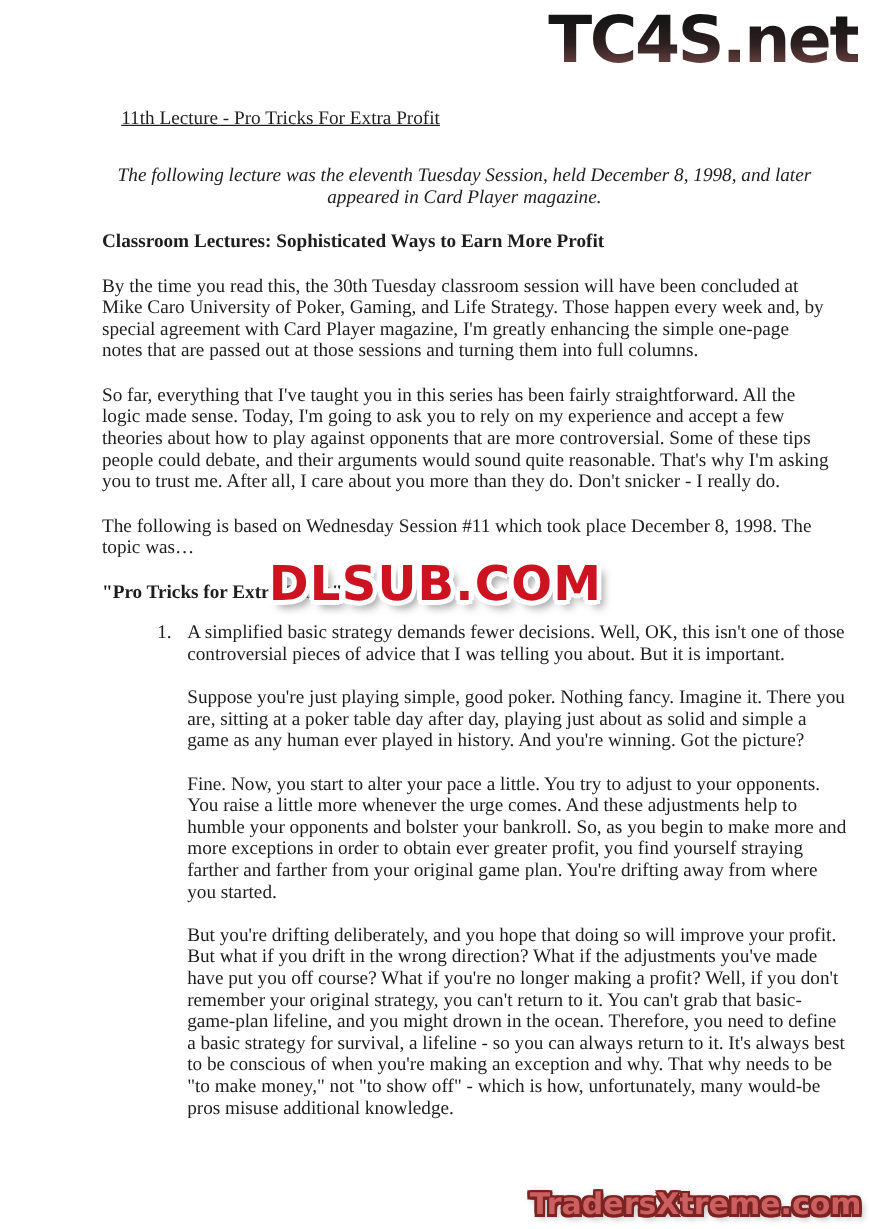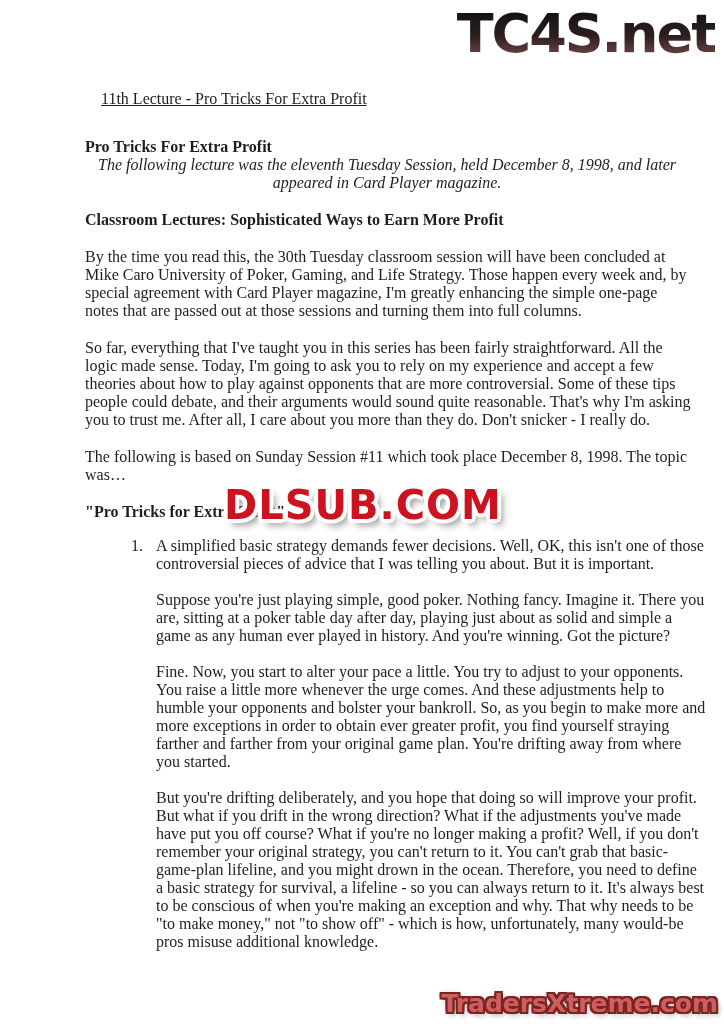--- a/index.html
+++ b/index.html
@@ -105,31 +105,30 @@
 
 <div class="page">
 
   <div class="top-logo">TC4S.net</div>
 
   <div class="content">
 
     <div class="page-title">11th Lecture - Pro Tricks For Extra Profit</div>
 
     <div class="lede-block">
-      <div class="article-heading">Pro Tricks For Extra Profit</div>
       <div class="article-lede">The following lecture was the eleventh Tuesday Session, held December 8, 1998, and later appeared in Card Player magazine.</div>
     </div>
 
     <div class="section-heading">Classroom Lectures: Sophisticated Ways to Earn More Profit</div>
 
     <p class="body-par">By the time you read this, the 30th Tuesday classroom session will have been concluded at Mike Caro University of Poker, Gaming, and Life Strategy. Those happen every week and, by special agreement with Card Player magazine, I'm greatly enhancing the simple one-page notes that are passed out at those sessions and turning them into full columns.</p>
 
     <p class="body-par">So far, everything that I've taught you in this series has been fairly straightforward. All the logic made sense. Today, I'm going to ask you to rely on my experience and accept a few theories about how to play against opponents that are more controversial. Some of these tips people could debate, and their arguments would sound quite reasonable. That's why I'm asking you to trust me. After all, I care about you more than they do. Don't snicker - I really do.</p>
 
-    <p class="body-par">The following is based on Sunday Session #11 which took place December 8, 1998. The topic was…</p>
+    <p class="body-par">The following is based on Wednesday Session #11 which took place December 8, 1998. The topic was…</p>
 
     <div class="topic-row">
       <div class="topic-heading">"Pro Tricks for Extra Profit"</div>
       <div class="watermark">DLSUB.COM</div>
     </div>
 
     <div class="list">
       <div class="list-item">
         <div class="list-number">1.</div>
         <div class="item-body">

